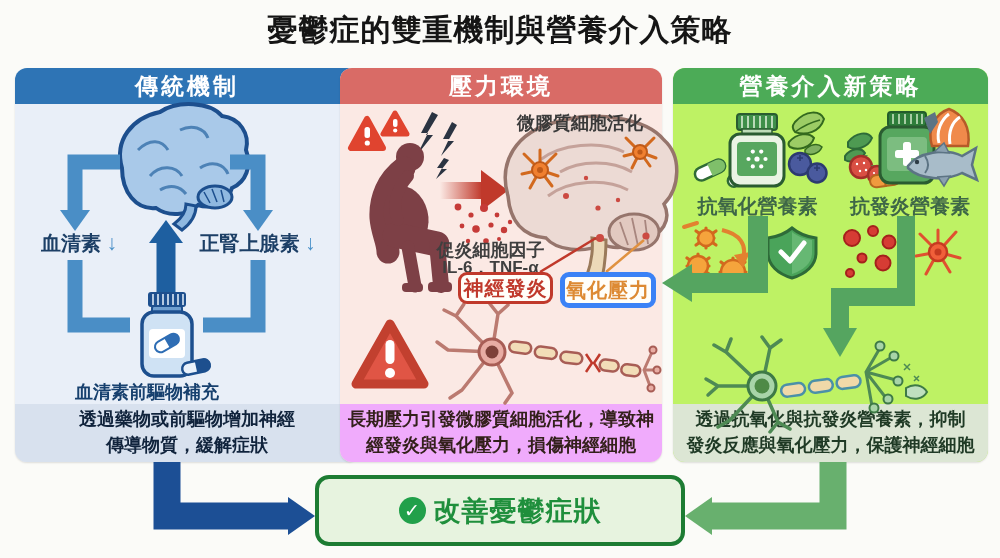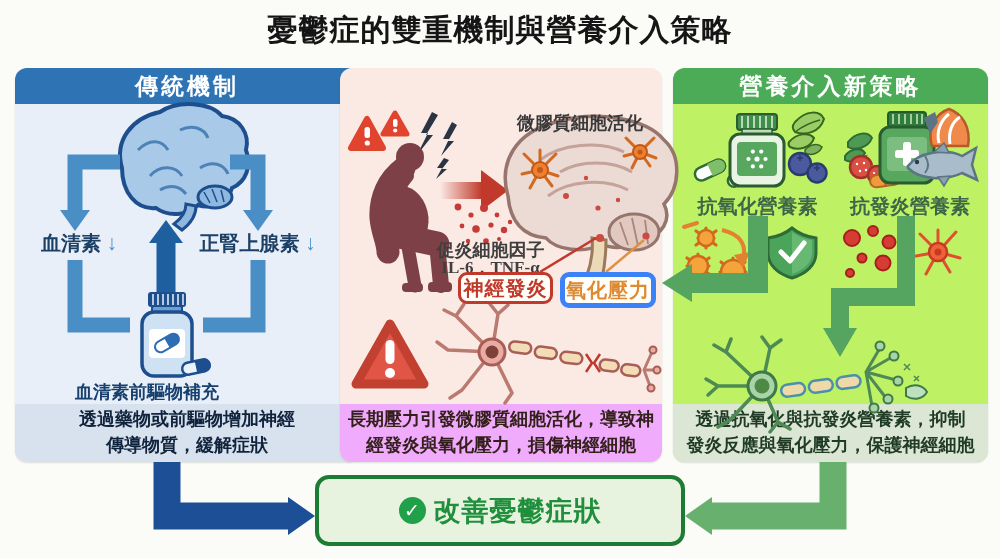--- a/index.html
+++ b/index.html
@@ -34,21 +34,21 @@
   #panel-stress .caption{background:#f0abfc;color:#33201b;}
   #panel-nutrition .caption{background:#dce6d4;color:#1f3a25;}
   .nt-label{font-size:20px;font-weight:800;color:#1c3f66;white-space:nowrap;}
   .nt-label .dn{color:#4a90c8;font-size:21px;}
   #bottle-label{left:75px;top:380px;width:195px;text-align:left;
     font-size:18px;font-weight:800;color:#17406e;}
   #microglia-label{left:495px;top:111px;width:170px;text-align:center;
     font-size:18px;font-weight:800;color:#3a3a3a;}
   .cytokine{left:418px;width:145px;text-align:center;color:#3f3f3f;font-weight:800;}
   #cytokine-1{top:238px;font-size:18px;}
-  #cytokine-2{top:256px;font-size:17px;font-family:Liberation Serif, serif;}
+  #cytokine-2{top:256px;font-size:17px;}
   .badge{
     height:26px;display:flex;align-items:center;justify-content:center;
     border-radius:9px;background:#fffef9;font-size:20px;font-weight:800;
     letter-spacing:1px;
     font-family:Liberation Mono, monospace;
   }
   #badge-neuroinflammation{left:458px;top:272px;width:89px;border:3px solid #c0392b;color:#c0392b;}
   #badge-oxidative{left:560px;top:272px;width:86px;border:5px solid #3b82f6;color:#dd8a33;}
   .nutr-label{top:193px;text-align:center;font-size:20px;font-weight:800;color:#3e6747;white-space:nowrap;}
   #antioxidant-label{left:690px;width:135px;}
@@ -71,20 +71,21 @@
 <body>
 
 <div class="abs panel" id="panel-traditional">
   <div class="hdr">傳統機制</div>
   <div class="caption">
     <div>透過藥物或前驅物增加神經</div>
     <div>傳導物質，緩解症狀</div>
   </div>
 </div>
 <div class="abs panel" id="panel-stress">
+  <div class="hdr">壓力環境</div>
   <div class="caption">
     <div>長期壓力引發微膠質細胞活化，導致神</div>
     <div>經發炎與氧化壓力，損傷神經細胞</div>
   </div>
 </div>
 <div class="abs panel" id="panel-nutrition">
   <div class="hdr">營養介入新策略</div>
   <div class="caption">
     <div>透過抗氧化與抗發炎營養素，抑制</div>
     <div>發炎反應與氧化壓力，保護神經細胞</div>

